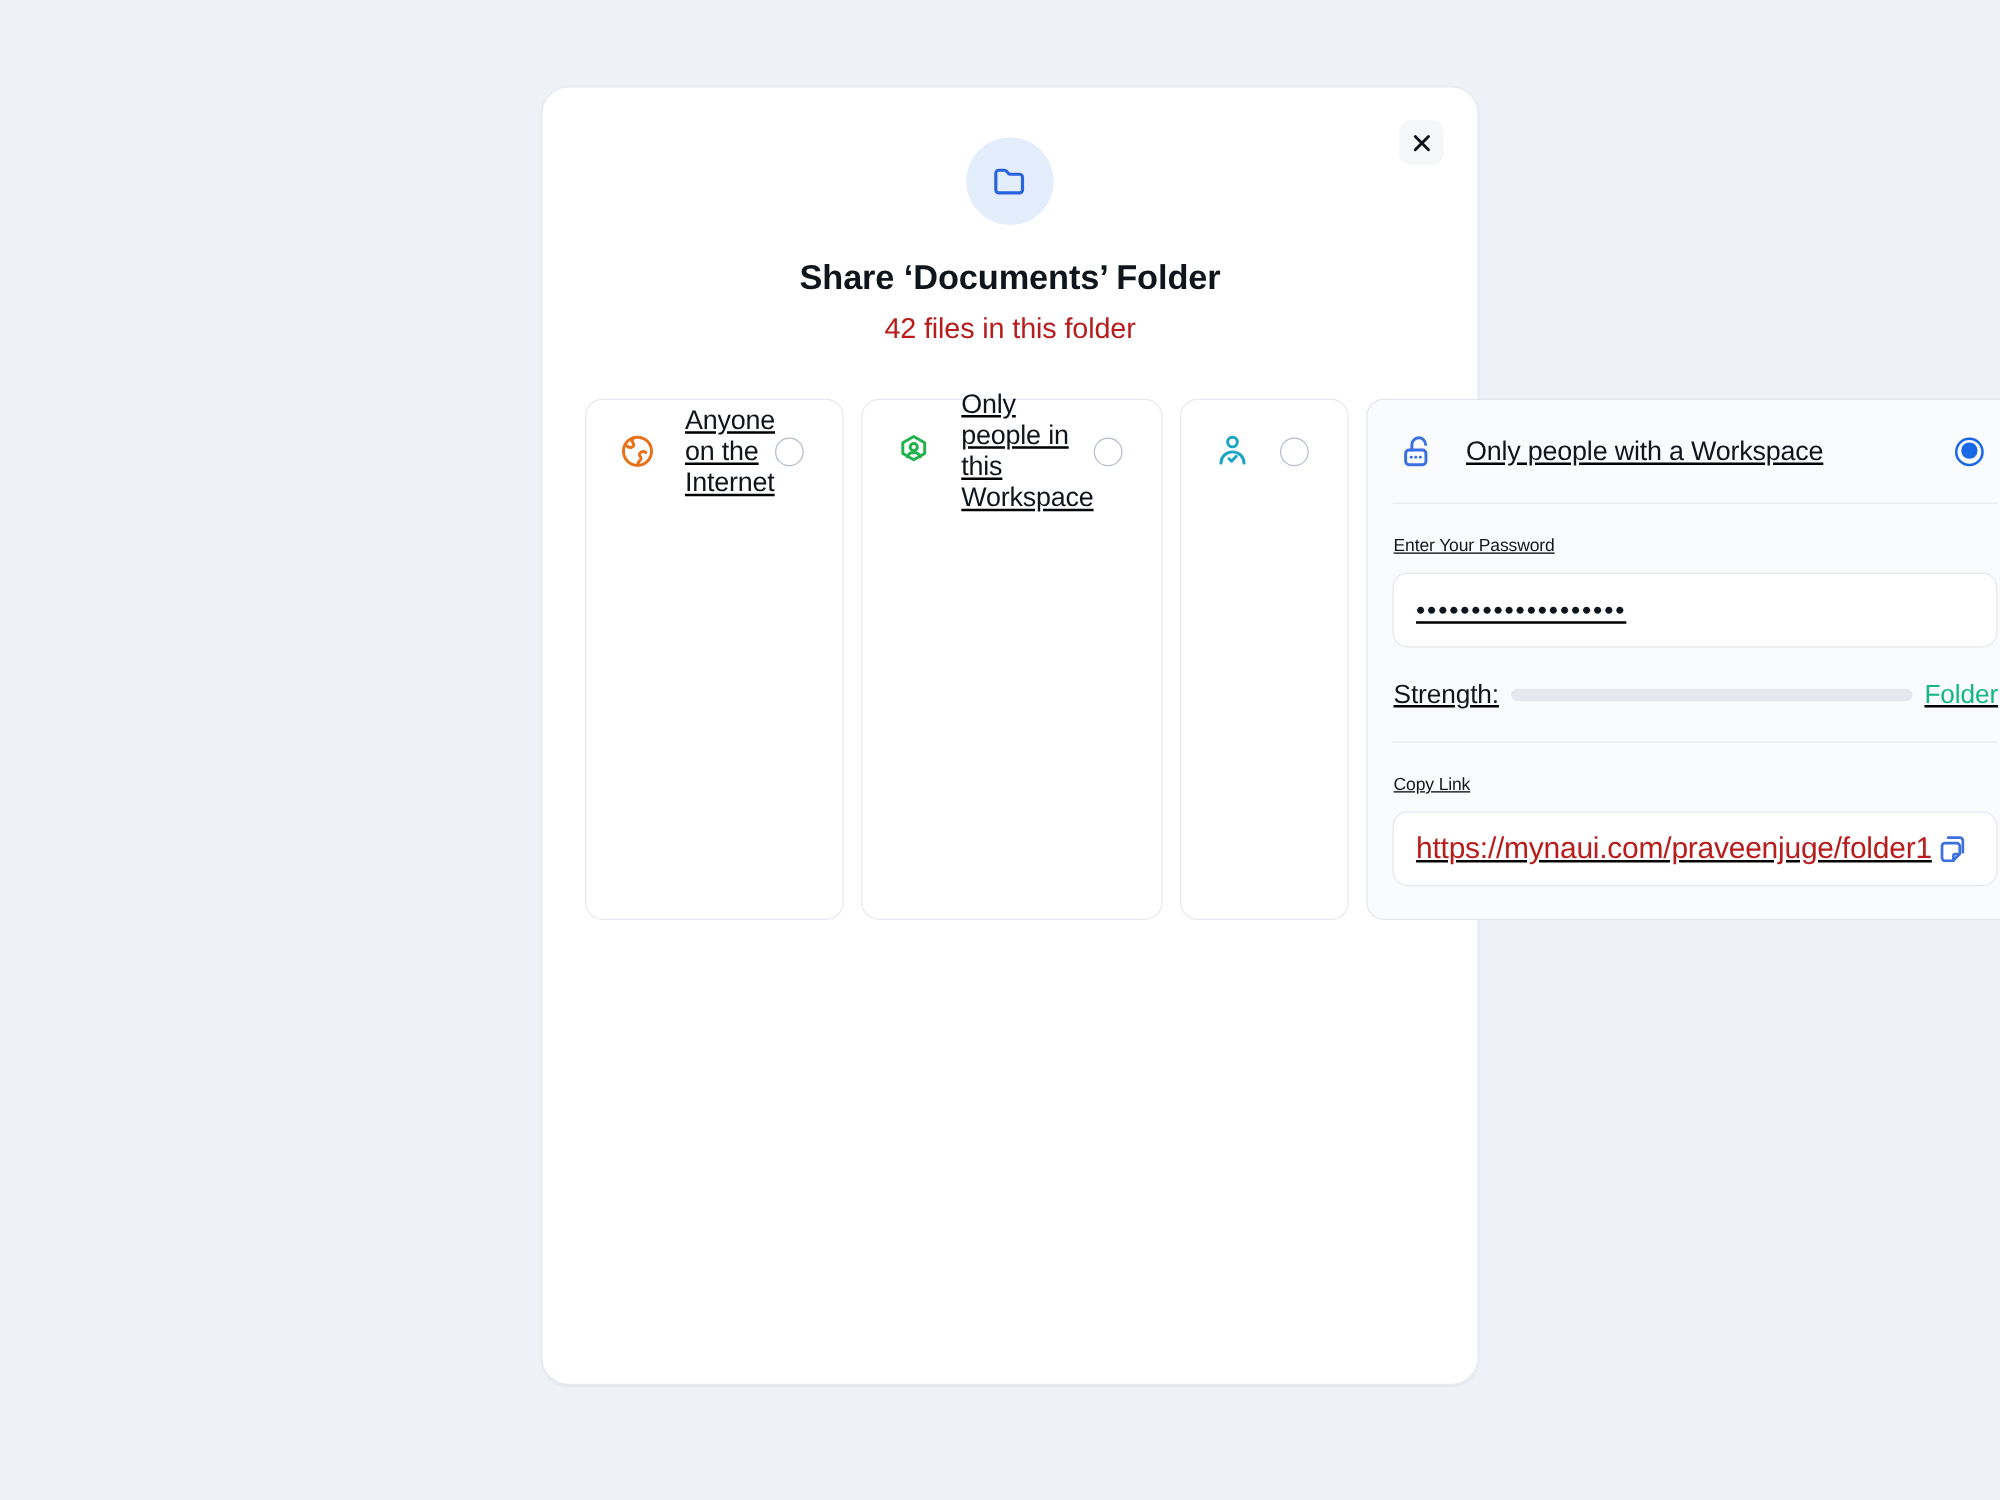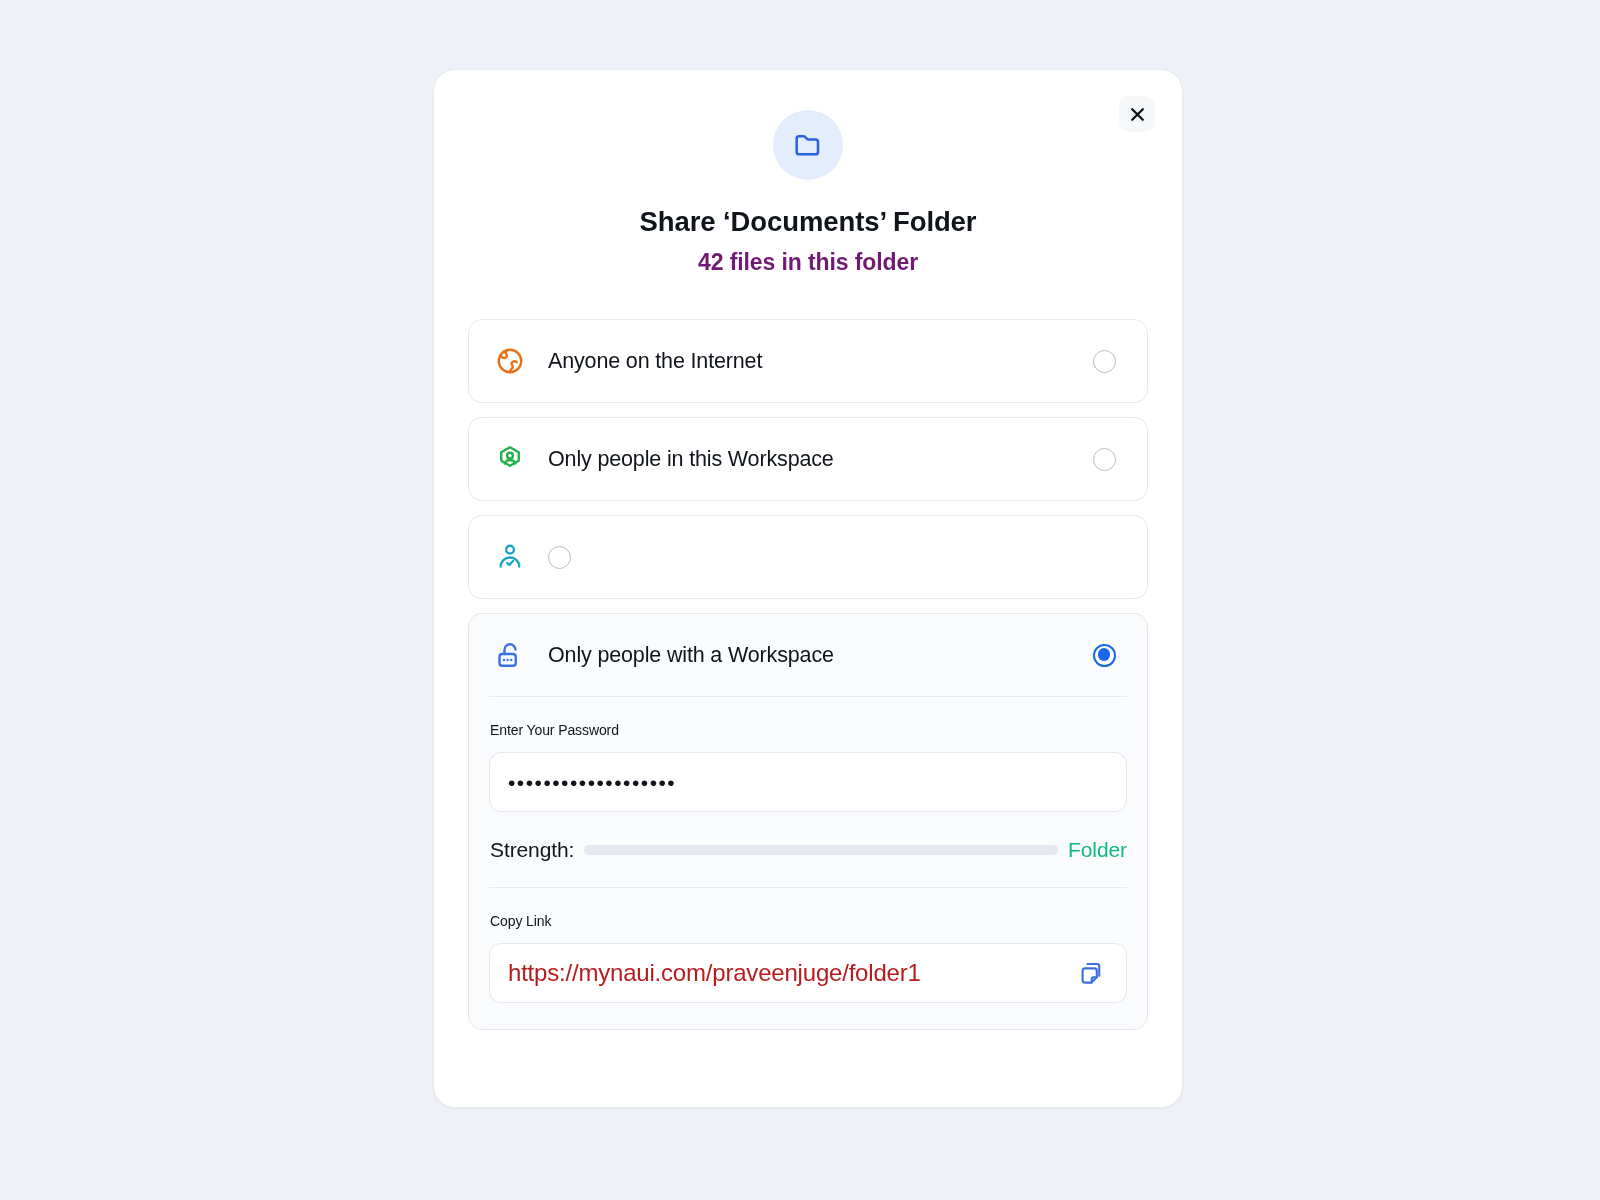--- a/index.html
+++ b/index.html
@@ -75,32 +75,33 @@
     margin-top: 26px;
     font-size: 27.5px;
     font-weight: 700;
     color: #10141b;
     letter-spacing: -0.1px;
   }
 
   .subtitle {
     margin-top: 11px;
     font-size: 23px;
-    font-weight: 700;
-    color: #701a75;
+    font-weight: 400;
+    color: #b91c1c;
     letter-spacing: -0.1px;
   }
 
   
   .options {
     margin-top: 43px;
     padding: 0 34px;
     display: flex;
-    flex-direction: column;
+    flex-direction: row;
     gap: 14px;
+    text-decoration: underline;
   }
 
   .option {
     border: 1px solid #e6e9ef;
     border-radius: 14px;
     background: #ffffff;
     cursor: pointer;
   }
 
   .option-head {

